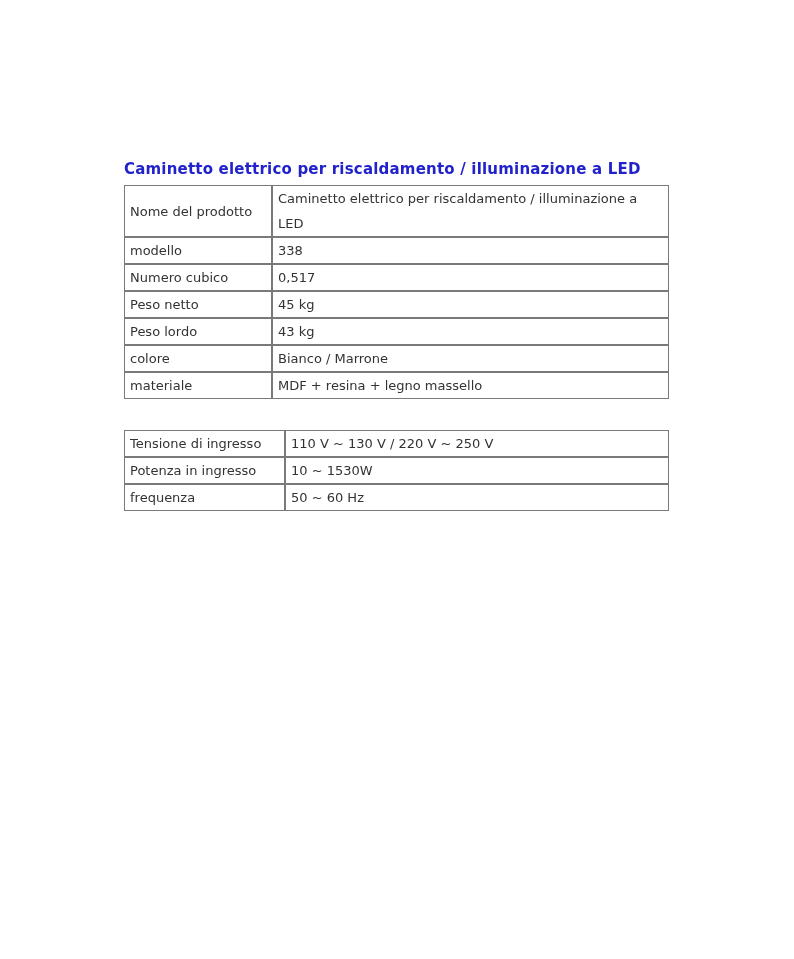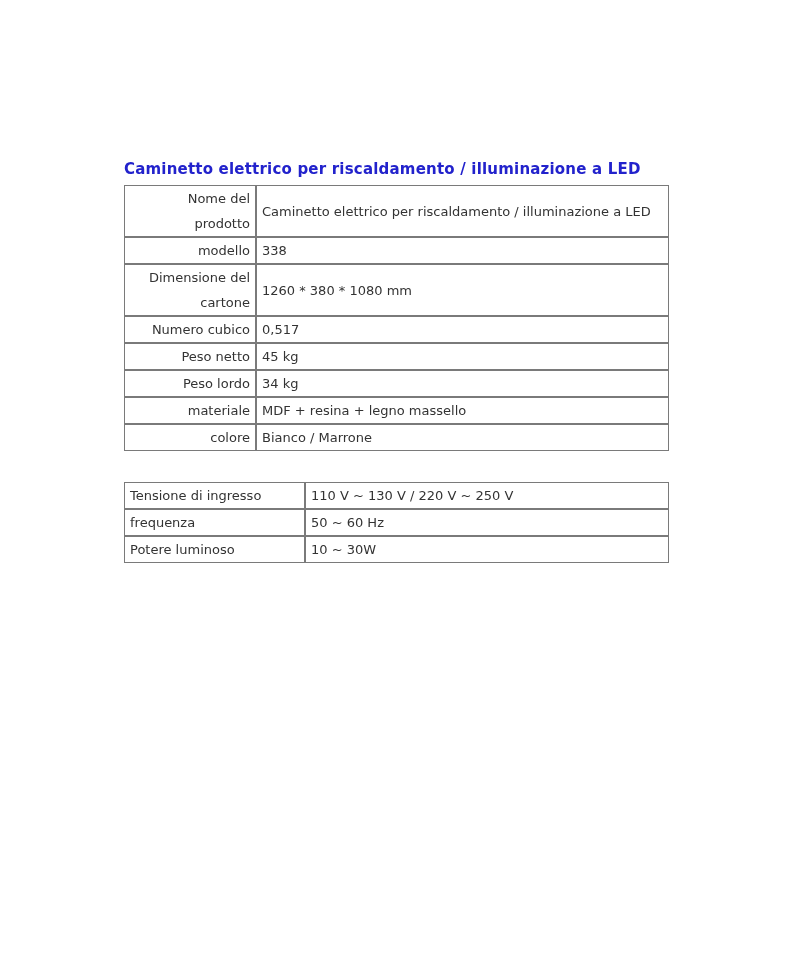--- a/index.html
+++ b/index.html
@@ -38,22 +38,22 @@
   }
   table.spec-table td {
     border: 1px solid #7a7a7a;
     font-size: 13px;
     color: #333333;
     line-height: 25px;
     padding: 0 5px;
     vertical-align: middle;
     overflow: hidden;
   }
-  table.product td.label-cell { width: 132px; text-align: right; }
-  table.params  td.label-cell { width: 181px; }
+  table.product td.label-cell { width: 148px; }
+  table.params  td.label-cell { width: 161px; }
   .section-gap { height: 31px; }
 </style>
 </head>
 <body>
 
 <div class="page">
   <div class="content">
 
     <h2 class="section-heading">Caminetto elettrico per riscaldamento / illuminazione a LED</h2>
 
@@ -61,60 +61,56 @@
       <tbody>
         <tr>
           <td class="label-cell">Nome del prodotto</td>
           <td class="value-cell">Caminetto elettrico per riscaldamento / illuminazione a LED</td>
         </tr>
         <tr>
           <td class="label-cell">modello</td>
           <td class="value-cell">338</td>
         </tr>
         <tr>
-          <td class="label-cell">Dimensione del cartone</td>
-          <td class="value-cell">1260 * 380 * 1080 mm</td>
-        </tr>
-        <tr>
           <td class="label-cell">Numero cubico</td>
           <td class="value-cell">0,517</td>
         </tr>
         <tr>
           <td class="label-cell">Peso netto</td>
           <td class="value-cell">45 kg</td>
         </tr>
         <tr>
           <td class="label-cell">Peso lordo</td>
-          <td class="value-cell">34 kg</td>
+          <td class="value-cell">43 kg</td>
+        </tr>
+        <tr>
+          <td class="label-cell">colore</td>
+          <td class="value-cell">Bianco / Marrone</td>
         </tr>
         <tr>
           <td class="label-cell">materiale</td>
           <td class="value-cell">MDF + resina + legno massello</td>
-        </tr>
-        <tr>
-          <td class="label-cell">colore</td>
-          <td class="value-cell">Bianco / Marrone</td>
         </tr>
       </tbody>
     </table>
 
     <div class="section-gap"></div>
 
 
     <table class="spec-table params">
       <tbody>
         <tr>
           <td class="label-cell">Tensione di ingresso</td>
           <td class="value-cell">110 V ~ 130 V / 220 V ~ 250 V</td>
         </tr>
         <tr>
+          <td class="label-cell">Potenza in ingresso</td>
+          <td class="value-cell">10 ~ 1530W</td>
+        </tr>
+        <tr>
           <td class="label-cell">frequenza</td>
           <td class="value-cell">50 ~ 60 Hz</td>
-        </tr>
-        <tr>
-          <td class="label-cell">Potere luminoso</td>
-          <td class="value-cell">10 ~ 30W</td>
         </tr>
       </tbody>
     </table>
 
   </div>
 </div>
 
 </body></html>

